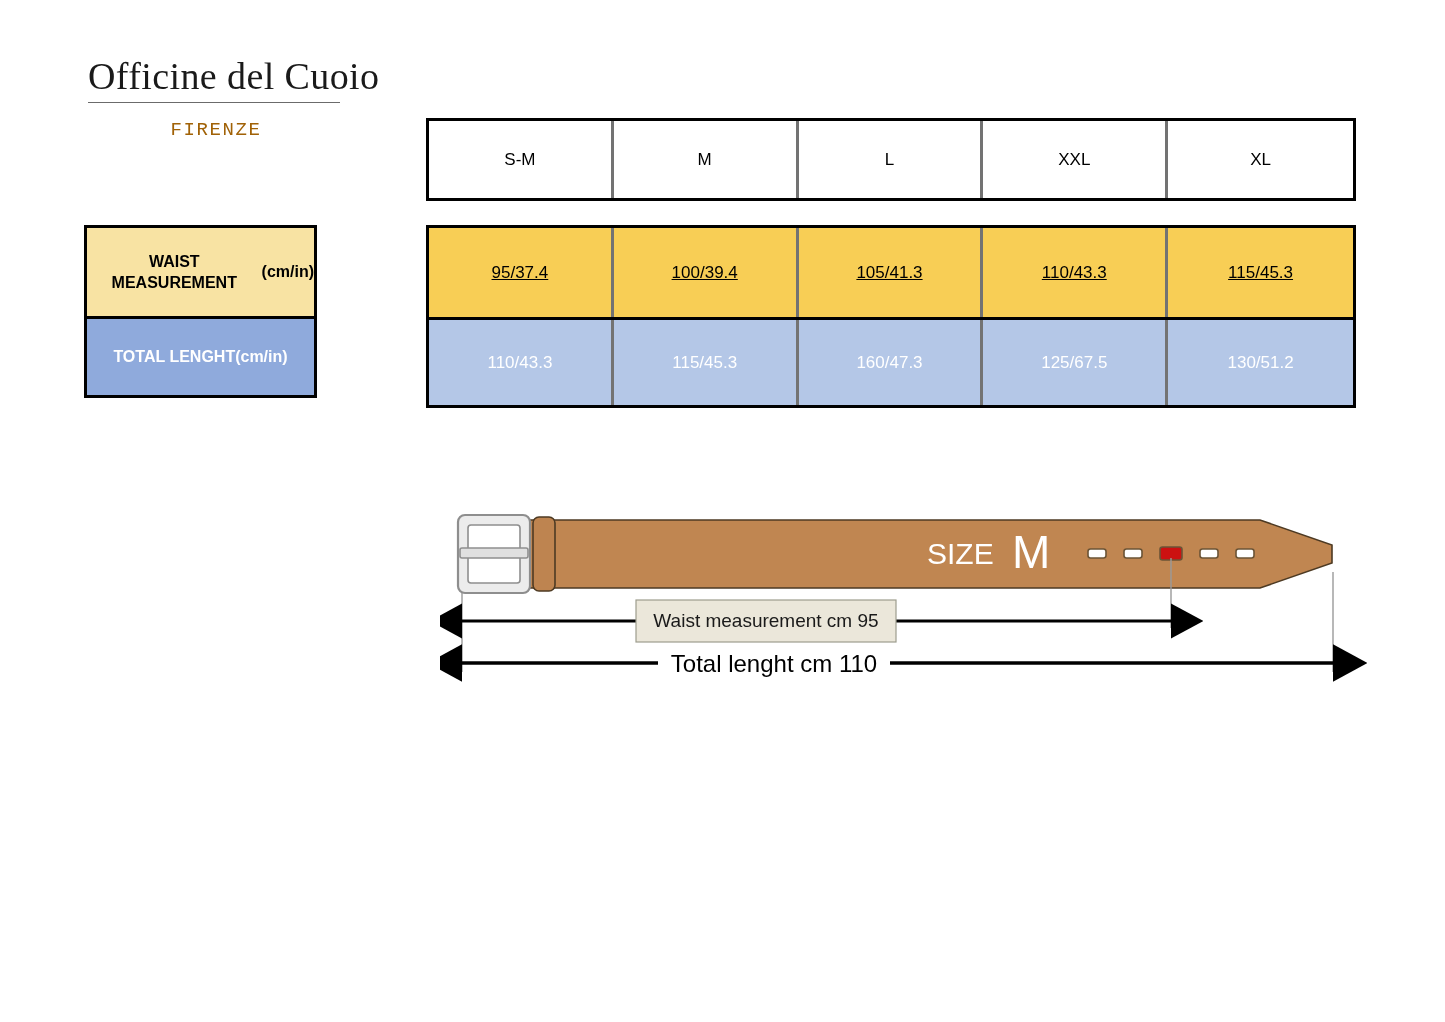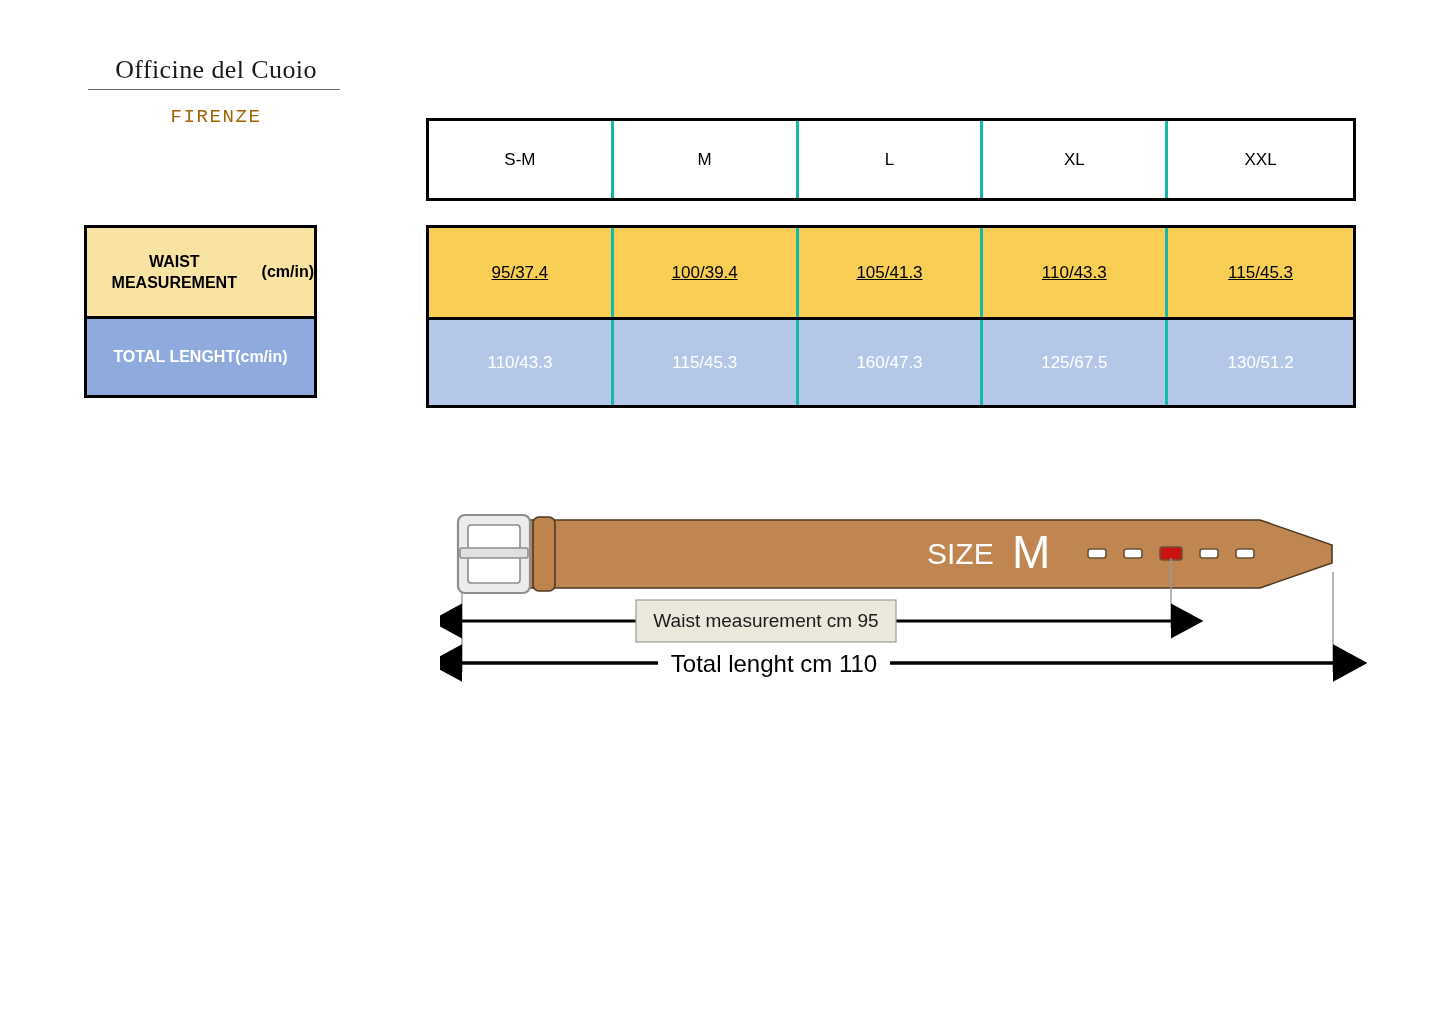--- a/index.html
+++ b/index.html
@@ -18,21 +18,21 @@
   
   #brand {
     position: absolute;
     left: 88px;
     top: 56px;
     width: 256px;
     text-align: center;
   }
   #brand-name {
     font-family: "Liberation Serif", serif;
-    font-size: 26px;
+    font-size: 38px;
     color: #1a1a1a;
     letter-spacing: 0.4px;
     line-height: 1.1;
     white-space: nowrap;
   }
   #brand-rule {
     margin-top: 4px;
     height: 1px;
     background: #6b6b6b;
     width: 252px;
@@ -84,21 +84,21 @@
     display: flex;
     border: 3px solid #000000;
     box-sizing: border-box;
   }
   .grid .cell {
     box-sizing: border-box;
     display: flex;
     align-items: center;
     justify-content: center;
     font-size: 17px;
-    border-right: 3px solid #14b8a6;
+    border-right: 3px solid #737373;
   }
   .grid .cell:last-child { border-right: none; }
 
   #size-header {
     left: 426px;
     top: 118px;
     width: 930px;
     height: 83px;
   }
   #size-header .cell {
@@ -160,22 +160,22 @@
   <div class="row-label" id="row-label-length">
     <span>TOTAL LENGHT</span>
     <span class="sub">(cm/in)</span>
   </div>
 </div>
 
 <div class="grid" id="size-header">
   <div class="cell">S-M</div>
   <div class="cell">M</div>
   <div class="cell">L</div>
+  <div class="cell">XXL</div>
   <div class="cell">XL</div>
-  <div class="cell">XXL</div>
 </div>
 
 <div class="grid" id="measure-grid">
   <div class="grid-row waist">
     <div class="cell">95/37.4</div>
     <div class="cell">100/39.4</div>
     <div class="cell">105/41.3</div>
     <div class="cell">110/43.3</div>
     <div class="cell">115/45.3</div>
   </div>

